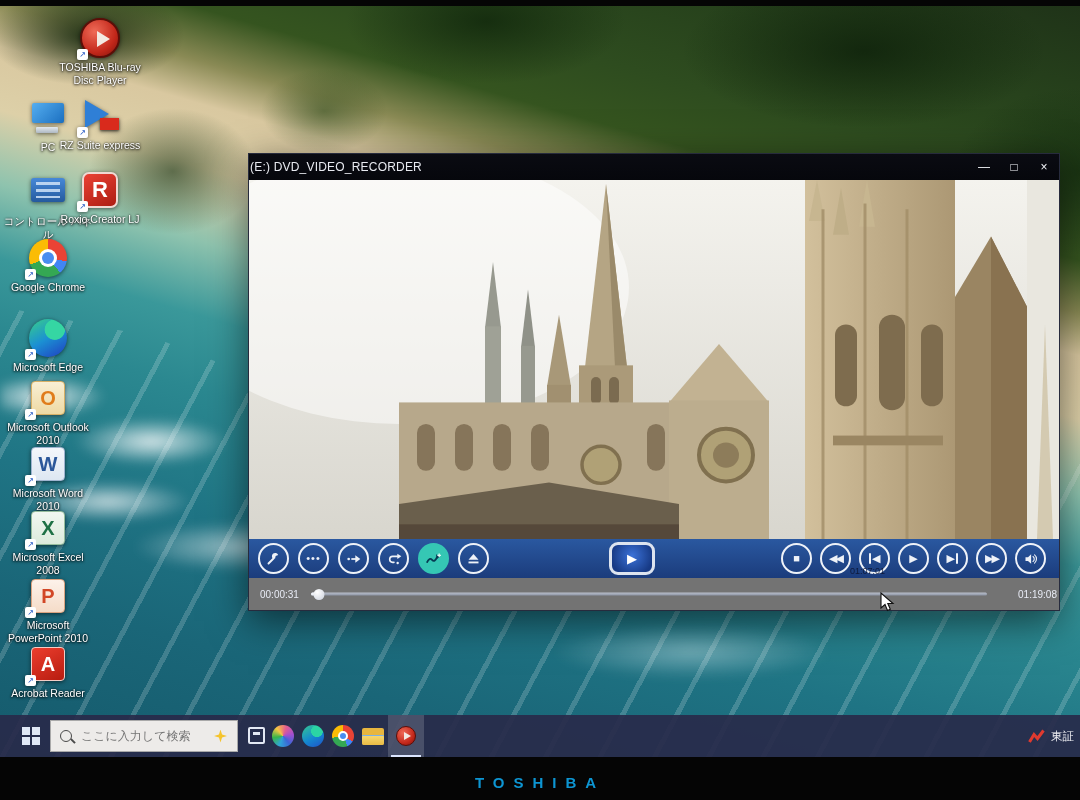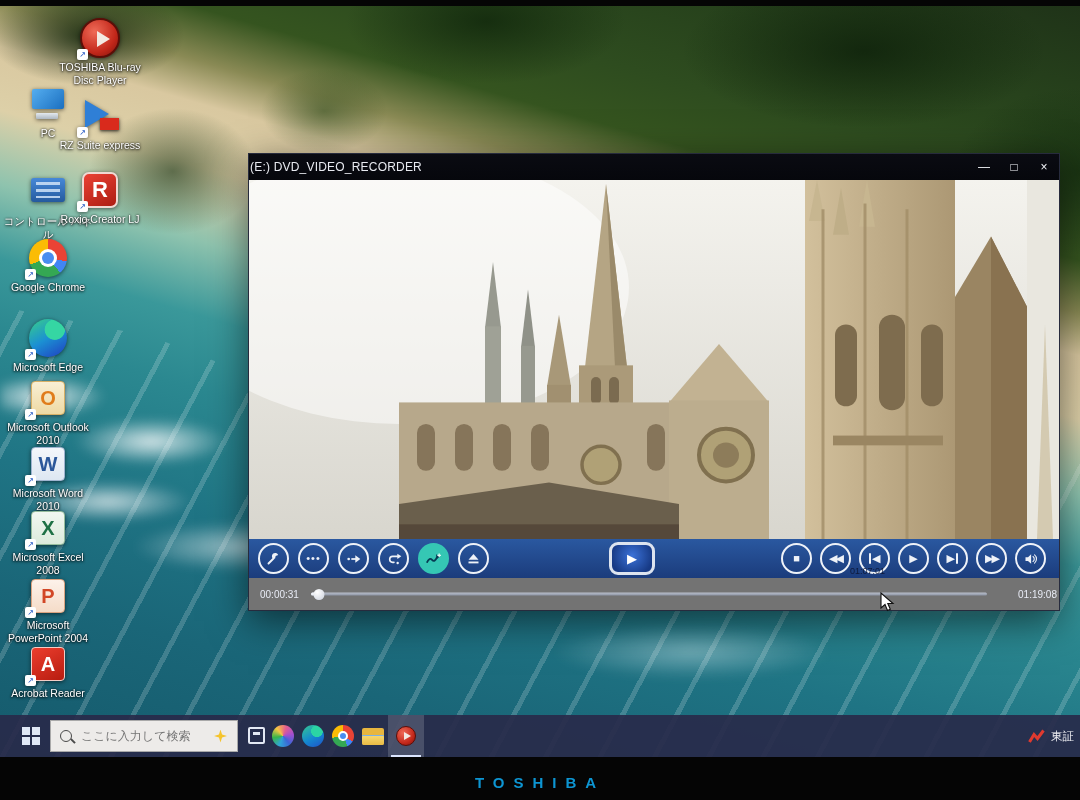--- a/index.html
+++ b/index.html
@@ -208,21 +208,21 @@
 </head>
 <body>
 
 <div class="screen">
   <div class="wallpaper">
     <div class="forest-overlay"></div>
     <div class="surf"></div>
     <div class="waves"></div>
   </div>
 
-  <div class="di" style="left:0;top:78px;width:96px">
+  <div class="di" style="left:0;top:92px;width:96px">
     <div class="ic">
         <div class="art art-pc"></div>
       </div>
     <div class="dlabel">PC</div>
   </div>
   <div class="di" style="left:0;top:166px;width:96px">
     <div class="ic">
         <div class="art art-cpl"></div>
       </div>
     <div class="dlabel">コントロール パネル</div>
@@ -260,21 +260,21 @@
         <div class="art art-off art-xls">X</div>
         <i class="sc"></i>
       </div>
     <div class="dlabel">Microsoft Excel 2008</div>
   </div>
   <div class="di" style="left:0;top:570px;width:96px">
     <div class="ic">
         <div class="art art-off art-ppt">P</div>
         <i class="sc"></i>
       </div>
-    <div class="dlabel">Microsoft PowerPoint 2004</div>
+    <div class="dlabel">Microsoft PowerPoint 2010</div>
   </div>
   <div class="di" style="left:0;top:638px;width:96px">
     <div class="ic">
         <div class="art art-off art-acr">A</div>
         <i class="sc"></i>
       </div>
     <div class="dlabel">Acrobat Reader</div>
   </div>
 
   <div class="di" style="left:52px;top:12px;width:96px">

